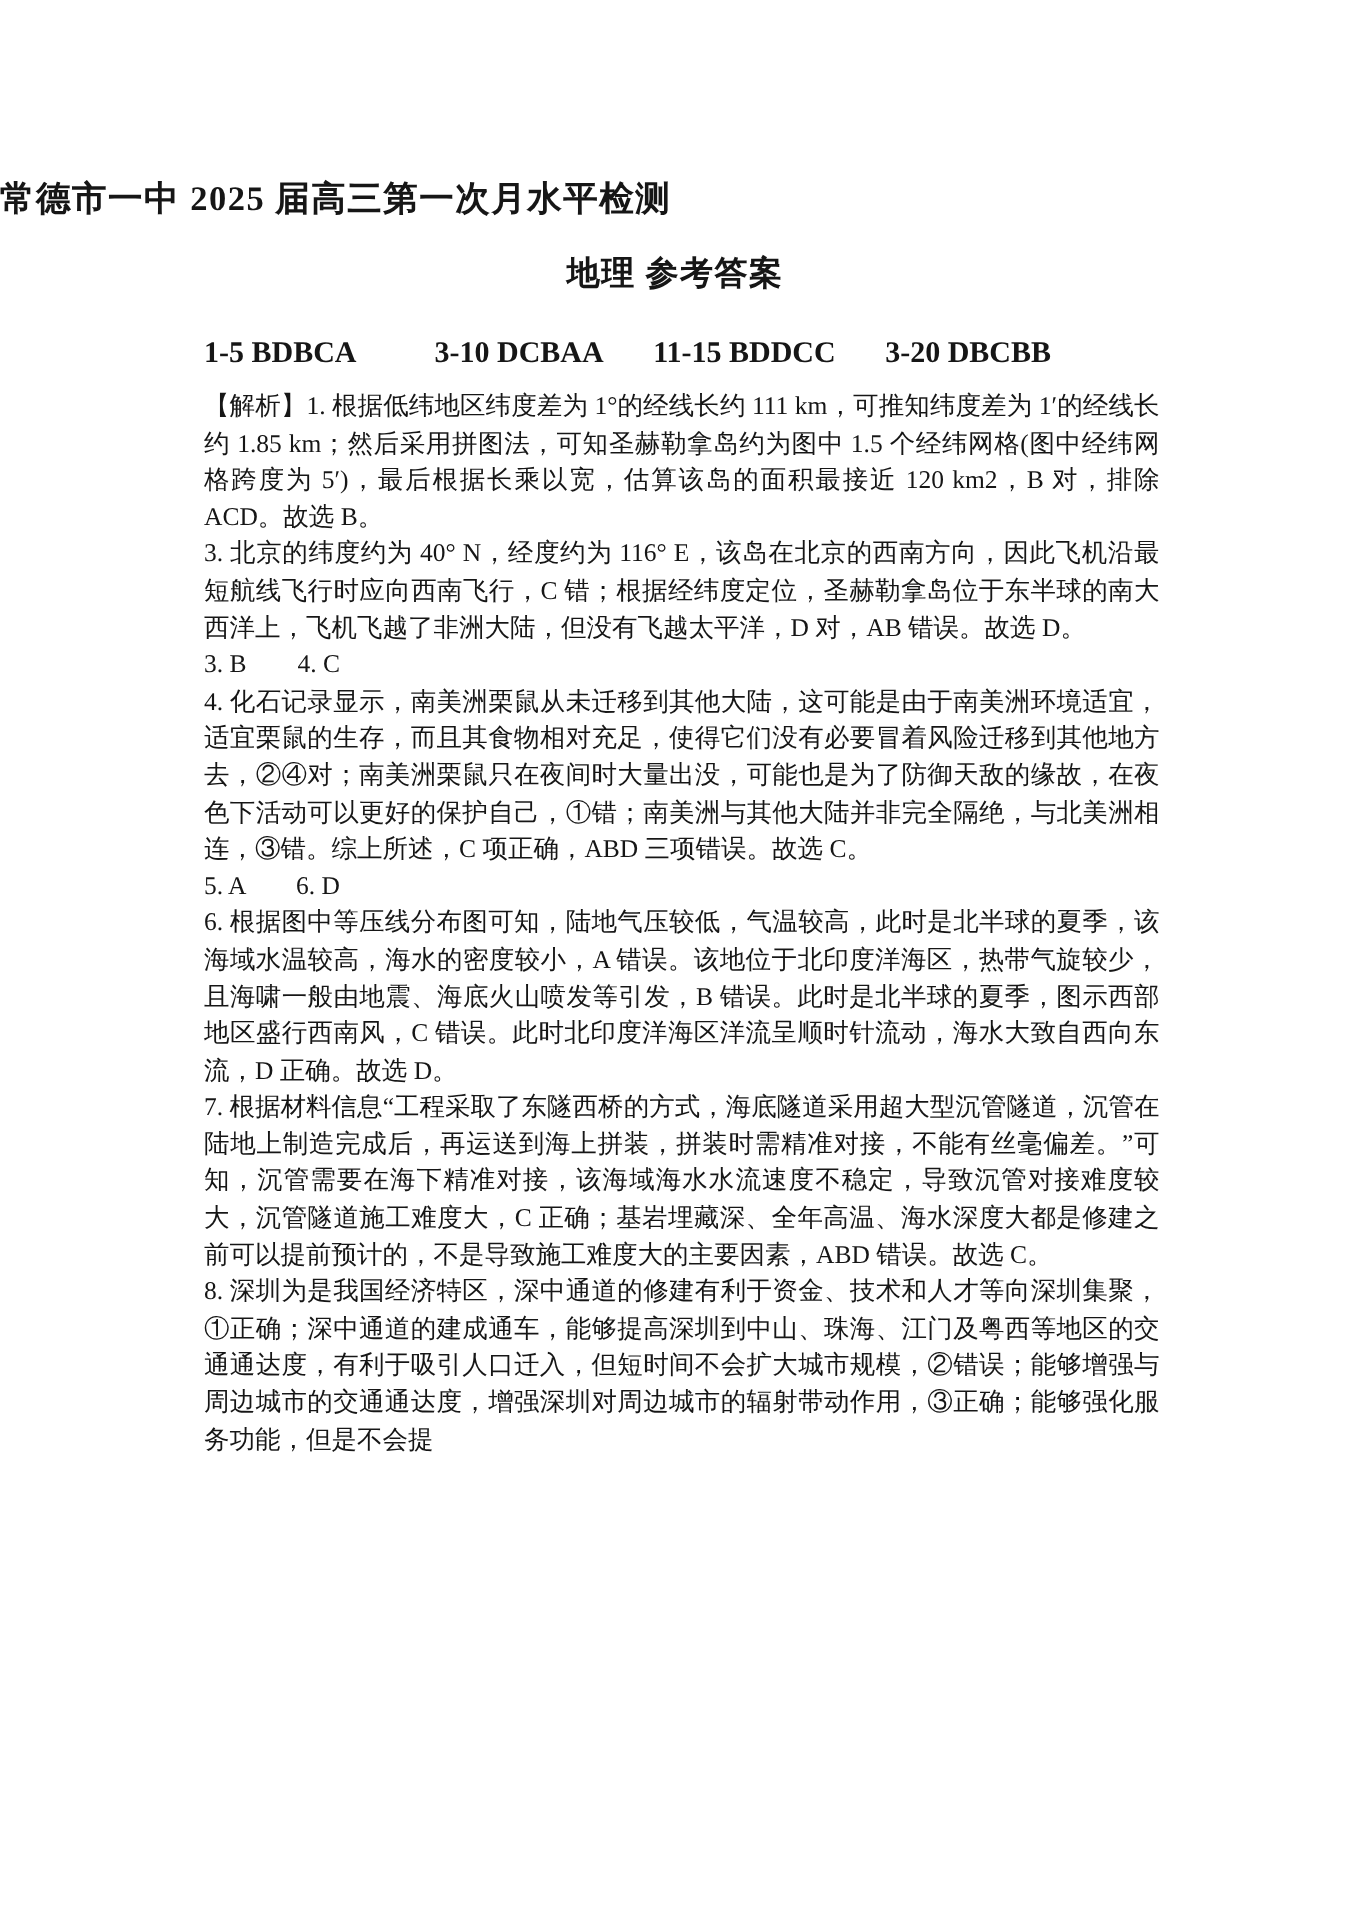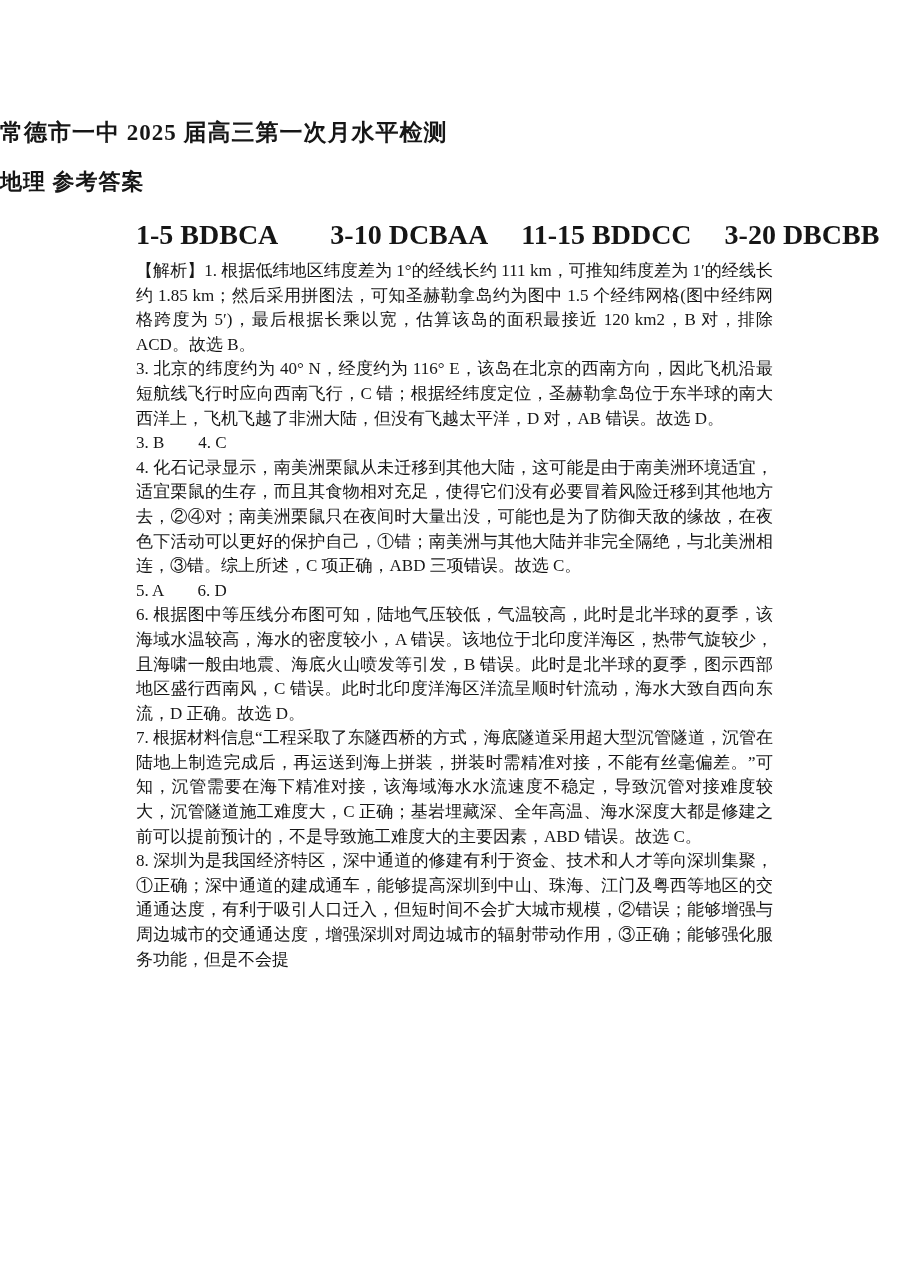--- a/index.html
+++ b/index.html
@@ -18,30 +18,31 @@
   .doc-title {
     margin: 0;
     text-align: left;
     font-size: 23px;
     line-height: 23px;
     font-weight: bold;
     letter-spacing: 1px;
   }
   .doc-subtitle {
     margin: 27px 0 0 0;
+    text-align: center;
     font-size: 22px;
     line-height: 22px;
     font-weight: bold;
     letter-spacing: 1px;
   }
   .answer-summary {
     margin: 31px 0 0 136px;
     display: flex;
     align-items: baseline;
-    font-size: 28px;
+    font-size: 20px;
     line-height: 22px;
     font-weight: bold;
     white-space: nowrap;
   }
   .answer-group { margin-right: 33px; }
   .answer-group:first-child { margin-right: 52px; }
   .doc-body {
     margin: 13px 127px 0 136px;
     font-size: 17px;
     line-height: 24.6px;

